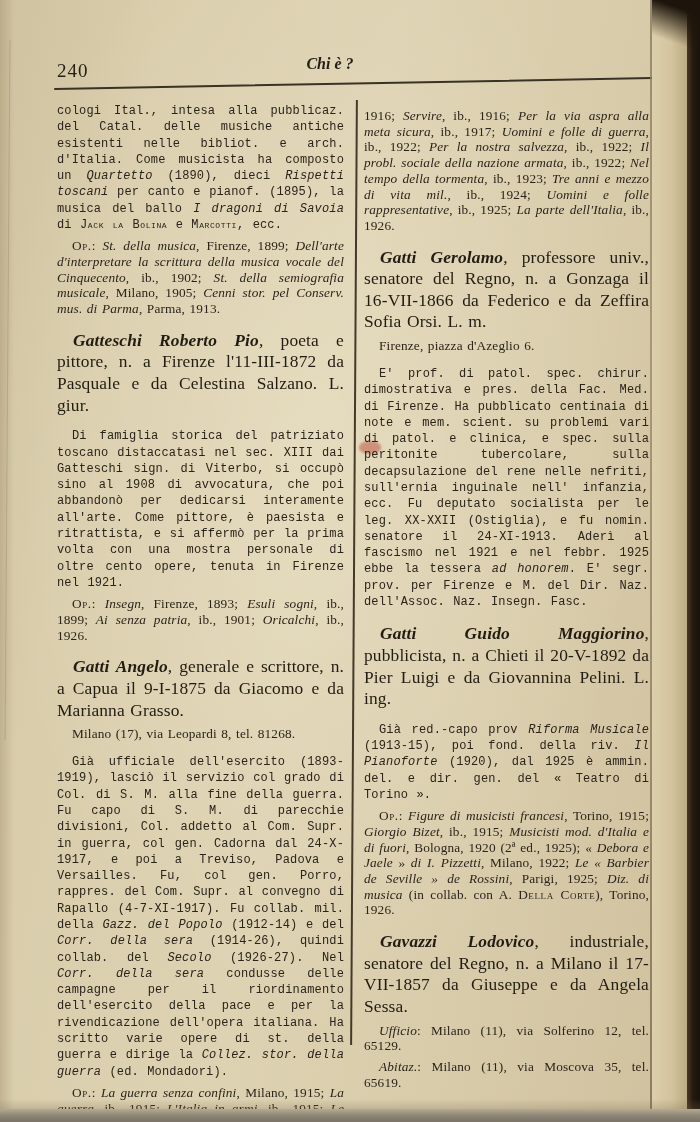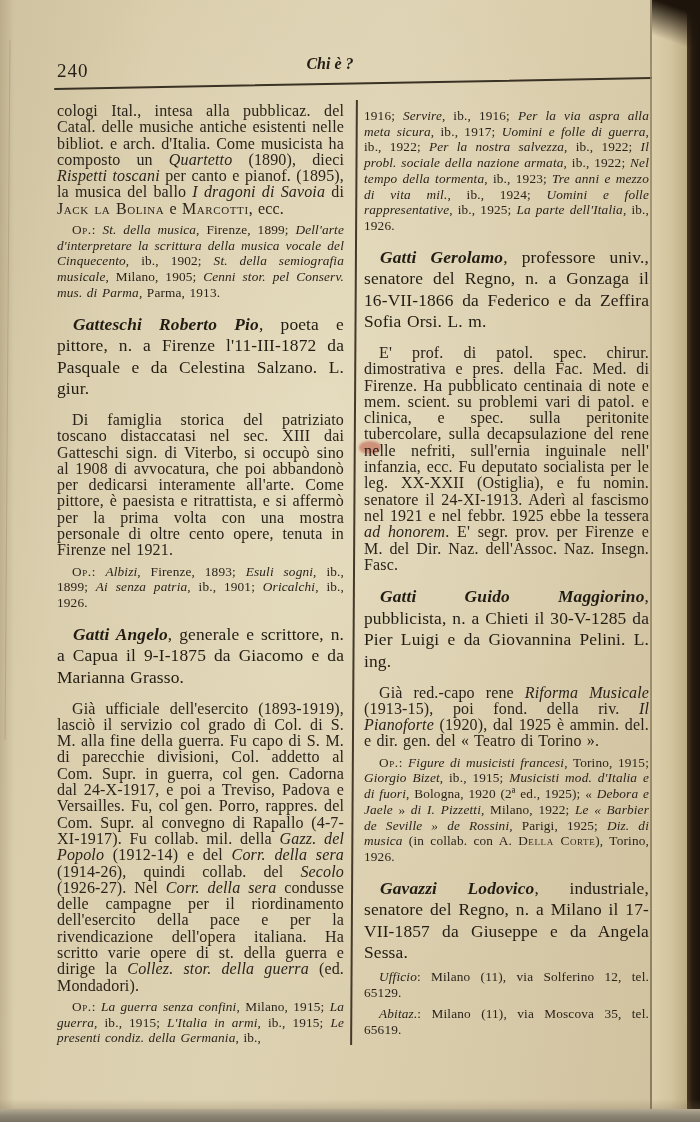--- a/index.html
+++ b/index.html
@@ -37,21 +37,21 @@
   }
   .col-left{left:57px;width:287px;}
   .col-right{left:364px;width:285px;}
   .column-divider{
     position:absolute;left:353px;top:100px;height:945px;width:1.5px;
     background:#453a2a;
     transform:rotate(0.35deg);
   }
   
   .blk{margin:0;padding:0;}
-  .lead,.body{font-size:16px;line-height:16.3px;}
+  .lead,.body{font-size:12px;line-height:16.3px;font-family:Liberation Mono, monospace;}
   .body{text-indent:15px;margin-top:12px;}
   .lead{text-indent:0;margin-top:0;}
   .ops{font-size:13.3px;line-height:15.7px;text-indent:15px;margin-top:5px;}
   .ops.noindent{text-indent:0;}
   .addr{font-size:13.3px;line-height:15.9px;text-indent:15px;margin-top:5px;}
   .entry{font-size:17.4px;line-height:21.6px;text-indent:16px;margin-top:13px;margin-bottom:3px;color:#221c13;}
   .i{font-style:italic;}
   .b{font-style:italic;font-weight:bold;}
   .sc{font-variant:small-caps;letter-spacing:0.6px;}
   
@@ -106,32 +106,34 @@
 
   <div class="page-number">240</div>
   <div class="running-title">Chi è ?</div>
   <div class="header-rule"></div>
 
   <div class="col col-left">
       <p class="blk lead"><span>cologi Ital., intesa alla pubblicaz. del Catal. delle musiche antiche esistenti nelle bibliot. e arch. d'Italia. Come musicista ha composto un </span><span class="i">Quartetto</span><span> (1890), dieci </span><span class="i">Rispetti toscani</span><span> per canto e pianof. (1895), la musica del ballo </span><span class="i">I dragoni di Savoia</span><span> di </span><span class="sc">Jack la Bolina</span><span> e </span><span class="sc">Marcotti</span><span>, ecc.</span></p>
       <p class="blk ops"><span class="sc">Op.</span><span>: </span><span class="i">St. della musica</span><span>, Firenze, 1899; </span><span class="i">Dell'arte d'interpretare la scrittura della musica vocale del Cinquecento</span><span>, ib., 1902; </span><span class="i">St. della semiografia musicale</span><span>, Milano, 1905; </span><span class="i">Cenni stor. pel Conserv. mus. di Parma</span><span>, Parma, 1913.</span></p>
       <p class="blk entry"><span class="b">Gatteschi Roberto Pio</span><span>, poeta e pittore, n. a Firenze l'11-III-1872 da Pasquale e da Celestina Salzano. L. giur.</span></p>
       <p class="blk body"><span>Di famiglia storica del patriziato toscano distaccatasi nel sec. XIII dai Gatteschi sign. di Viterbo, si occupò sino al 1908 di avvocatura, che poi abbandonò per dedicarsi interamente all'arte. Come pittore, è paesista e ritrattista, e si affermò per la prima volta con una mostra personale di oltre cento opere, tenuta in Firenze nel 1921.</span></p>
-      <p class="blk ops"><span class="sc">Op.</span><span>: </span><span class="i">Albizi</span><span>, Firenze, 1893; </span><span class="i">Esuli sogni</span><span>, ib., 1899; </span><span class="i">Ai senza patria</span><span>, ib., 1901; </span><span class="i">Oricalchi</span><span>, ib., 1926.</span></p>
+      <p class="blk ops"><span class="sc">Op.</span><span>: </span><span class="i">Insegn</span><span>, Firenze, 1893; </span><span class="i">Esuli sogni</span><span>, ib., 1899; </span><span class="i">Ai senza patria</span><span>, ib., 1901; </span><span class="i">Oricalchi</span><span>, ib., 1926.</span></p>
       <p class="blk entry"><span class="b">Gatti Angelo</span><span>, generale e scrittore, n. a Capua il 9-I-1875 da Giacomo e da Marianna Grasso.</span></p>
+      <p class="blk addr"><span>Milano (17), via Leopardi 8, tel. 81268.</span></p>
       <p class="blk body"><span>Già ufficiale dell'esercito (1893-1919), lasciò il servizio col grado di Col. di S. M. alla fine della guerra. Fu capo di S. M. di parecchie divisioni, Col. addetto al Com. Supr. in guerra, col gen. Cadorna dal 24-X-1917, e poi a Treviso, Padova e Versailles. Fu, col gen. Porro, rappres. del Com. Supr. al convegno di Rapallo (4-7-XI-1917). Fu collab. mil. della </span><span class="i">Gazz. del Popolo</span><span> (1912-14) e del </span><span class="i">Corr. della sera</span><span> (1914-26), quindi collab. del </span><span class="i">Secolo</span><span> (1926-27). Nel </span><span class="i">Corr. della sera</span><span> condusse delle campagne per il riordinamento dell'esercito della pace e per la rivendicazione dell'opera italiana. Ha scritto varie opere di st. della guerra e dirige la </span><span class="i">Collez. stor. della guerra</span><span> (ed. Mondadori).</span></p>
       <p class="blk ops"><span class="sc">Op.</span><span>: </span><span class="i">La guerra senza confini</span><span>, Milano, 1915; </span><span class="i">La guerra</span><span>, ib., 1915; </span><span class="i">L'Italia in armi</span><span>, ib., 1915; </span><span class="i">Le presenti condiz. della Germania</span><span>, ib.,</span></p>
     </div>
   <div class="column-divider"></div>
   <div class="col col-right">
       <p class="blk ops noindent"><span>1916; </span><span class="i">Servire</span><span>, ib., 1916; </span><span class="i">Per la via aspra alla meta sicura</span><span>, ib., 1917; </span><span class="i">Uomini e folle di guerra</span><span>, ib., 1922; </span><span class="i">Per la nostra salvezza</span><span>, ib., 1922; </span><span class="i">Il probl. sociale della nazione armata</span><span>, ib., 1922; </span><span class="i">Nel tempo della tormenta</span><span>, ib., 1923; </span><span class="i">Tre anni e mezzo di vita mil.</span><span>, ib., 1924; </span><span class="i">Uomini e folle rappresentative</span><span>, ib., 1925; </span><span class="i">La parte dell'Italia</span><span>, ib., 1926.</span></p>
       <p class="blk entry"><span class="b">Gatti Gerolamo</span><span>, professore univ., senatore del Regno, n. a Gonzaga il 16-VII-1866 da Federico e da Zeffira Sofia Orsi. L. m.</span></p>
+      <p class="blk addr"><span>Firenze, piazza d'Azeglio 6.</span></p>
       <p class="blk body"><span>E' prof. di patol. spec. chirur. dimostrativa e pres. della Fac. Med. di Firenze. Ha pubblicato centinaia di note e mem. scient. su problemi vari di patol. e clinica, e spec. sulla peritonite tubercolare, sulla decapsulazione del rene nelle nefriti, sull'ernia inguinale nell' infanzia, ecc. Fu deputato socialista per le leg. XX-XXII (Ostiglia), e fu nomin. senatore il 24-XI-1913. Aderì al fascismo nel 1921 e nel febbr. 1925 ebbe la tessera </span><span class="i">ad honorem</span><span>. E' segr. prov. per Firenze e M. del Dir. Naz. dell'Assoc. Naz. Insegn. Fasc.</span></p>
-      <p class="blk entry"><span class="b">Gatti Guido Maggiorino</span><span>, pubblicista, n. a Chieti il 30-V-1285 da Pier Luigi e da Giovannina Pelini. L. ing.</span></p>
-      <p class="blk body"><span>Già red.-capo rene </span><span class="i">Riforma Musicale</span><span> (1913-15), poi fond. della riv. </span><span class="i">Il Pianoforte</span><span> (1920), dal 1925 è ammin. del. e dir. gen. del « Teatro di Torino ».</span></p>
+      <p class="blk entry"><span class="b">Gatti Guido Maggiorino</span><span>, pubblicista, n. a Chieti il 20-V-1892 da Pier Luigi e da Giovannina Pelini. L. ing.</span></p>
+      <p class="blk body"><span>Già red.-capo prov </span><span class="i">Riforma Musicale</span><span> (1913-15), poi fond. della riv. </span><span class="i">Il Pianoforte</span><span> (1920), dal 1925 è ammin. del. e dir. gen. del « Teatro di Torino ».</span></p>
       <p class="blk ops"><span class="sc">Op.</span><span>: </span><span class="i">Figure di musicisti francesi</span><span>, Torino, 1915; </span><span class="i">Giorgio Bizet</span><span>, ib., 1915; </span><span class="i">Musicisti mod. d'Italia e di fuori</span><span>, Bologna, 1920 (2ª ed., 1925); « </span><span class="i">Debora e Jaele</span><span> » </span><span class="i">di I. Pizzetti</span><span>, Milano, 1922; </span><span class="i">Le « Barbier de Seville » de Rossini</span><span>, Parigi, 1925; </span><span class="i">Diz. di musica</span><span> (in collab. con A. </span><span class="sc">Della Corte</span><span>), Torino, 1926.</span></p>
       <p class="blk entry"><span class="b">Gavazzi Lodovico</span><span>, industriale, senatore del Regno, n. a Milano il 17-VII-1857 da Giuseppe e da Angela Sessa.</span></p>
       <p class="blk addr"><span class="i">Ufficio</span><span>: Milano (11), via Solferino 12, tel. 65129.</span></p>
       <p class="blk addr"><span class="i">Abitaz.</span><span>: Milano (11), via Moscova 35, tel. 65619.</span></p>
     </div>
 
   <div class="ink-stain"></div>
 
   <div class="edge-crease"></div>
   <div class="edge-strip"></div>

